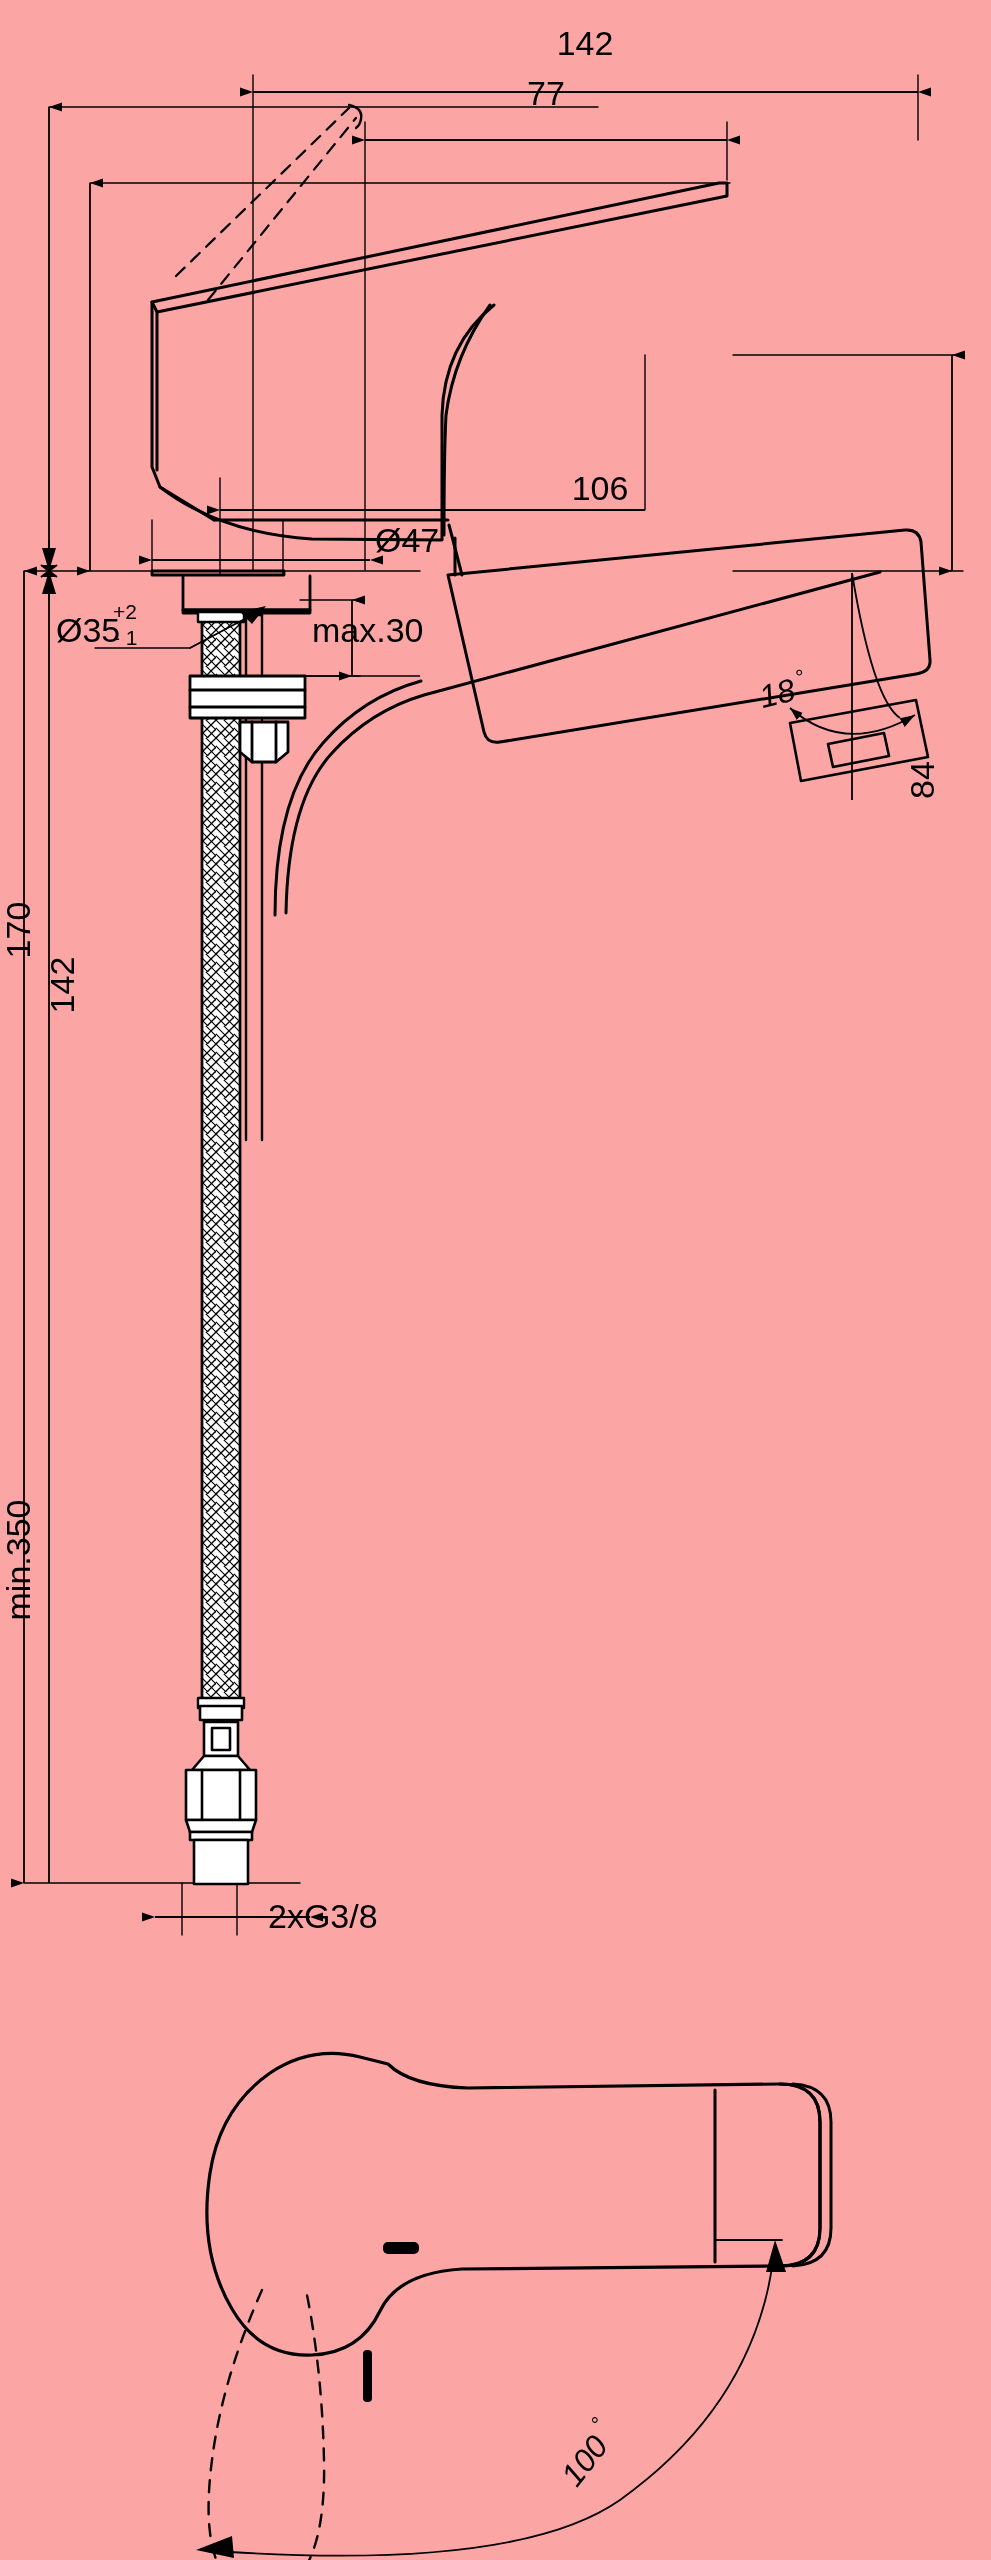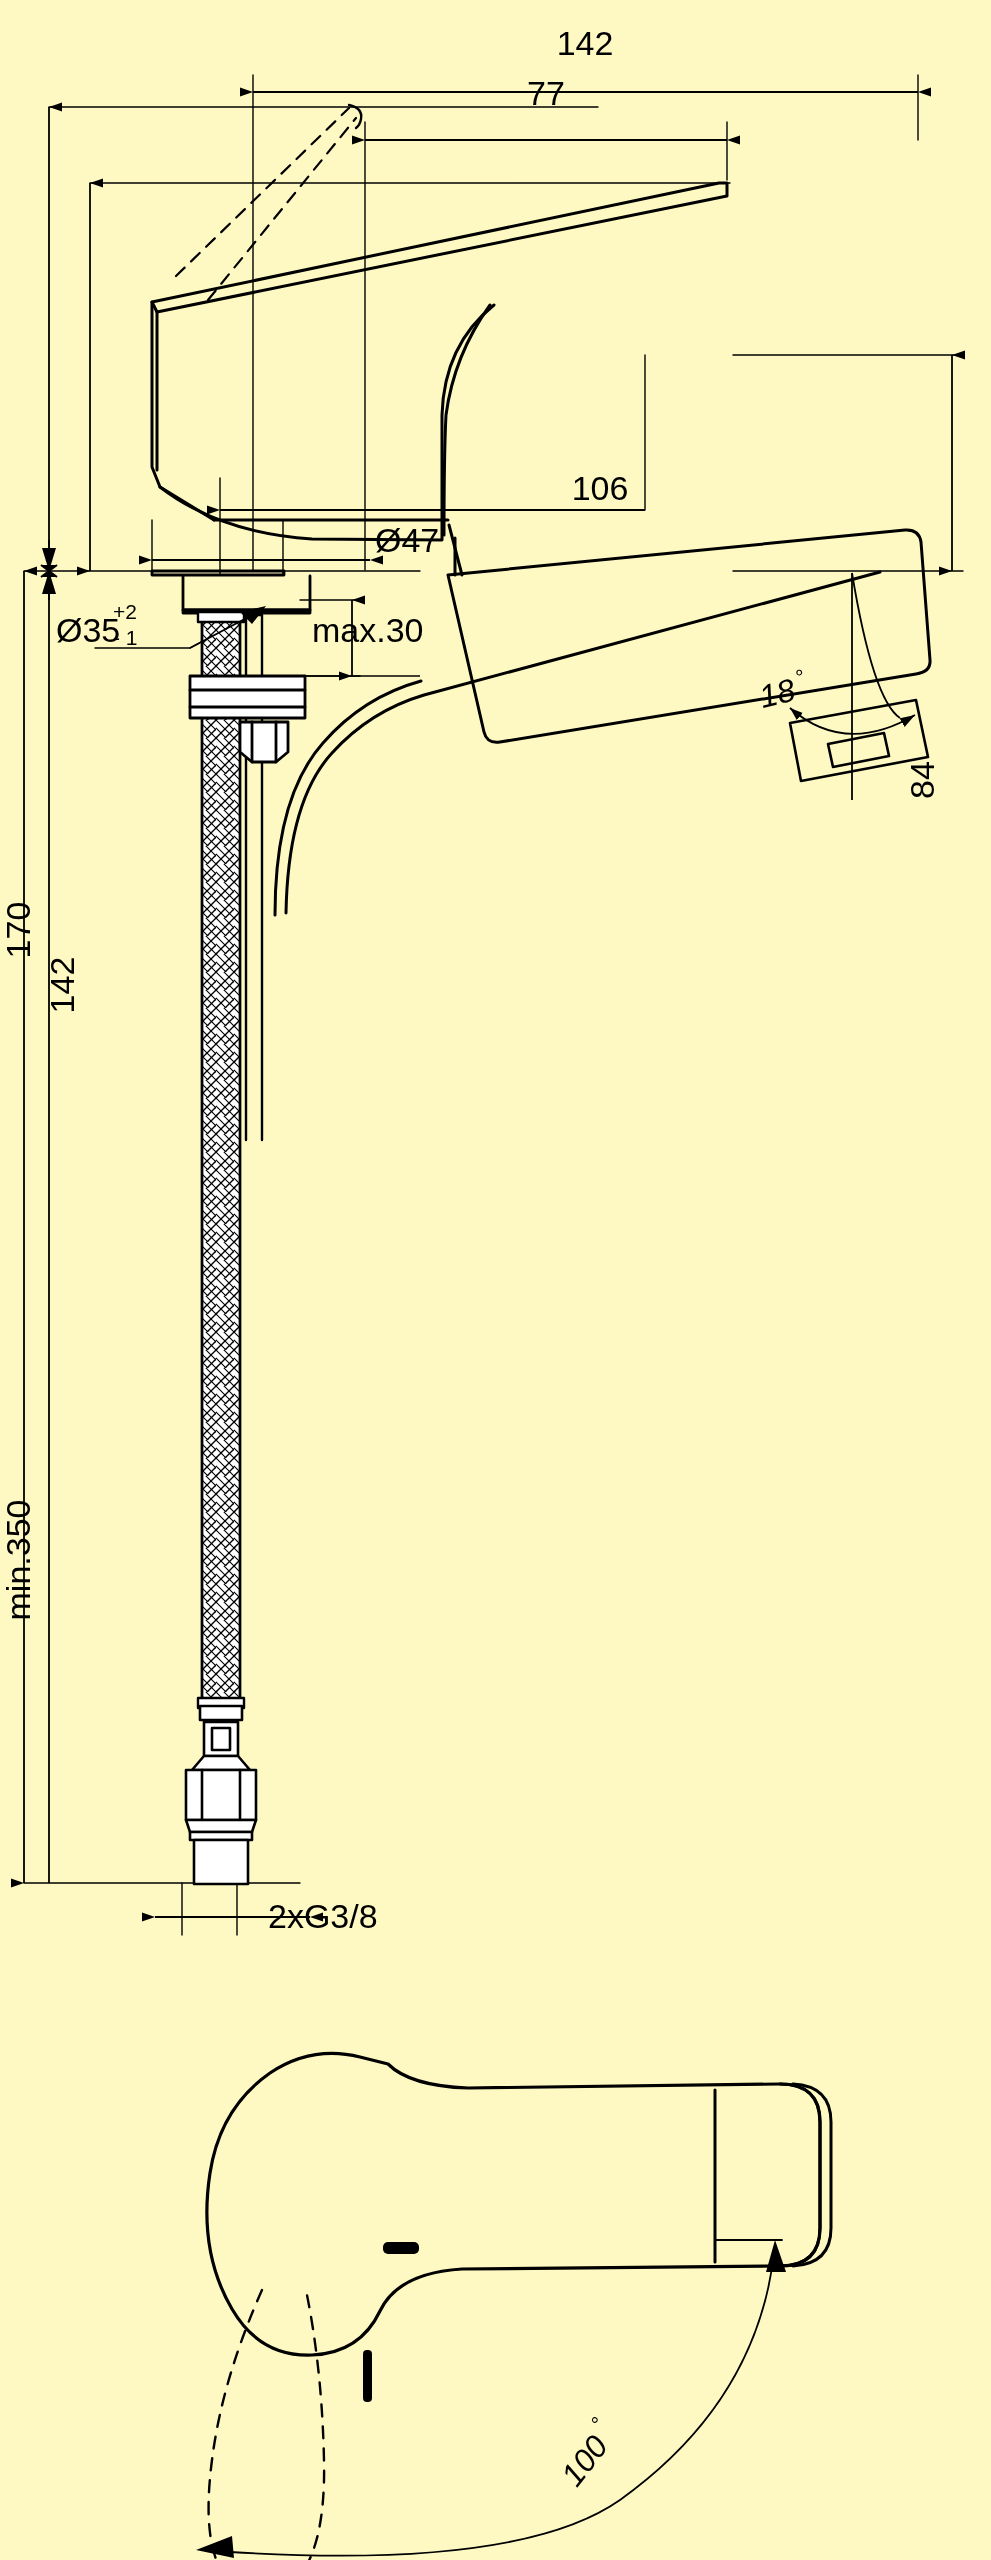--- a/index.html
+++ b/index.html
@@ -7,21 +7,21 @@
     padding: 0;
     background: #ffffff;
   }
   body {
     font-family: "Liberation Sans", sans-serif;
   }
   #sheet {
     position: relative;
     width: 991px;
     height: 2560px;
-    background: #fef9c3;
+    background: #fca5a5;
     overflow: hidden;
   }
   #sheet svg {
     position: absolute;
     top: 0;
     left: 0;
     width: 991px;
     height: 2560px;
   }
   .dim-text {

